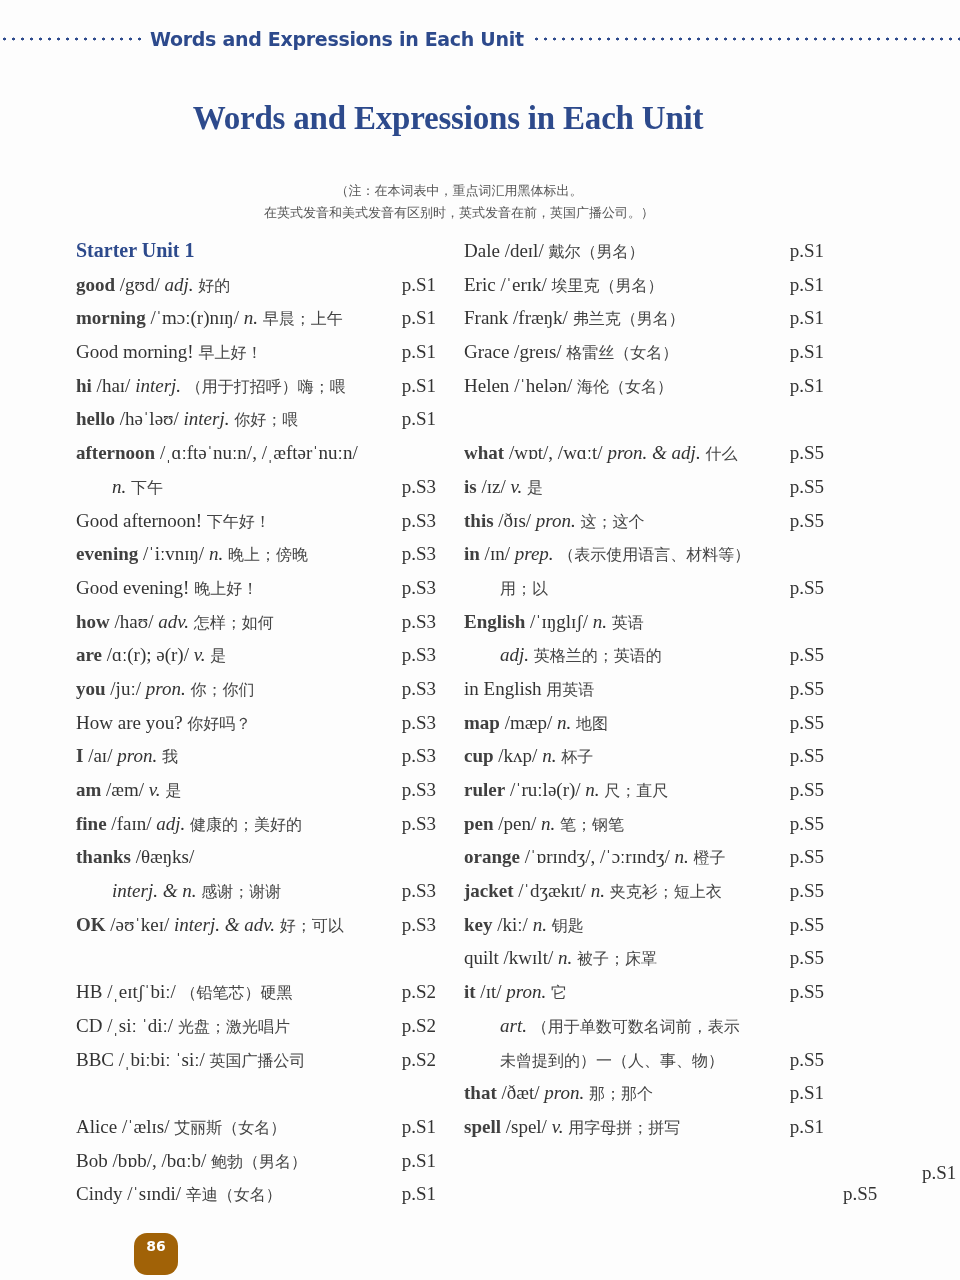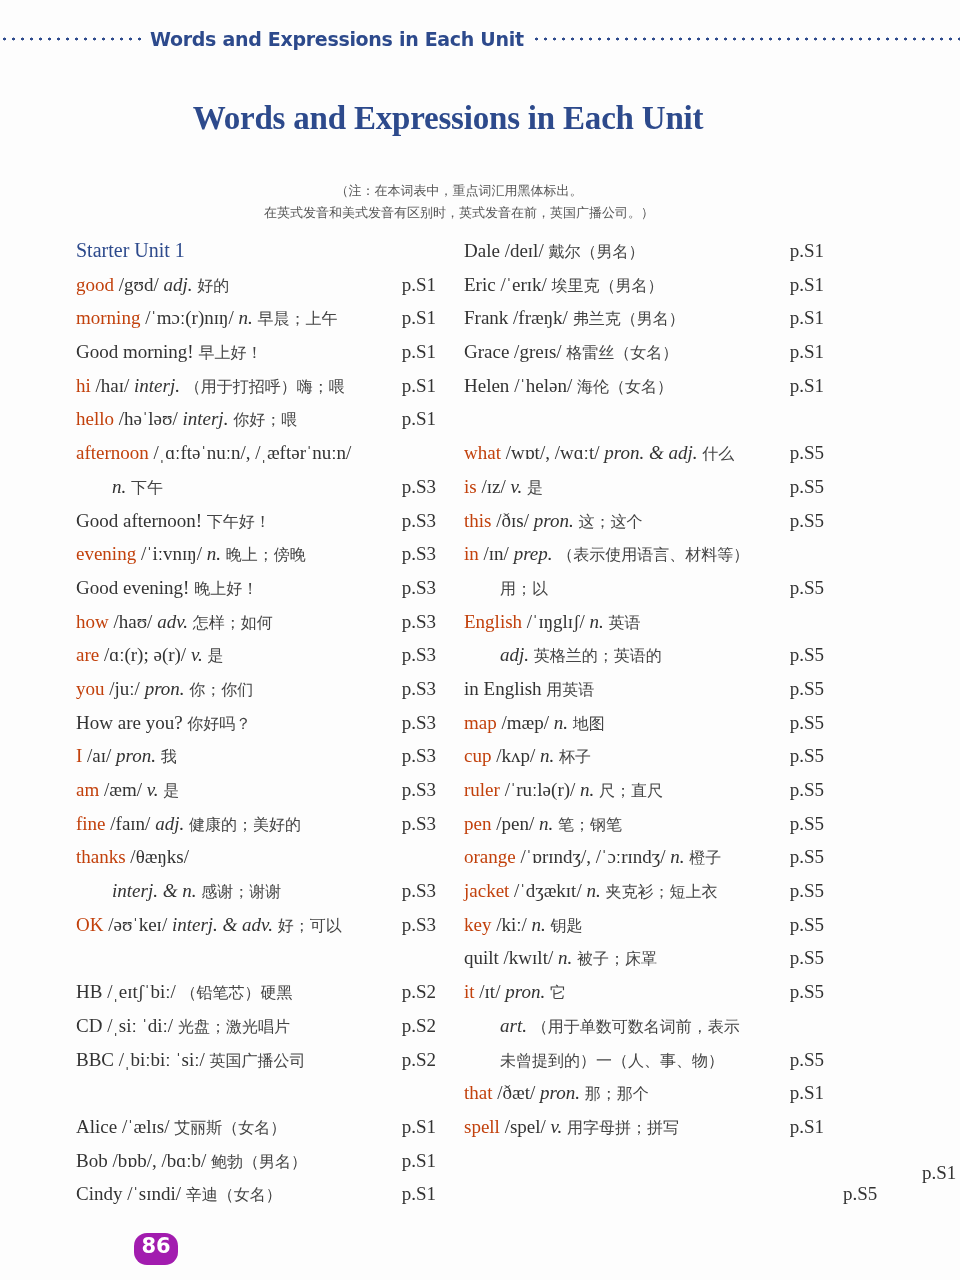--- a/index.html
+++ b/index.html
@@ -34,33 +34,33 @@
   }
   .col {
     position: absolute; top: 234px;
   }
   .col.left { left: 76px; width: 360px; }
   .col.right { left: 464px; width: 360px; }
   .row {
     position: relative; height: 33.7px; line-height: 33.7px;
     font-size: 19px; white-space: nowrap;
   }
-  .row.unit { color: #2d4a8c; font-weight: normal; font-size: 20px; }
+  .row.unit { color: #2d4a8c; font-weight: bold; font-size: 20px; }
   .row.indent { padding-left: 36px; }
-  .row .w { font-weight: normal; color: #c2410c; }
+  .row .w { font-weight: bold; color: #404040; }
   .row .w.plain { font-weight: normal; color: #333; }
   .row .ph { color: #333; }
   .row .pos { font-style: italic; color: #333; }
   .row .cn { font-family: Liberation Sans, sans-serif; font-size: 16px; color: #444; }
   .row .pg { position: absolute; right: 0; top: 0; color: #333; }
   .gap { height: 33.7px; }
   .page-num {
-    position: absolute; left: 134px; top: 1233px; width: 44px; height: 32px;
-    background: #a21caf; border-radius: 13px; color: #fff;
-    font-family: "DejaVu Sans", sans-serif; font-weight: bold; font-size: 21px;
+    position: absolute; left: 134px; top: 1233px; width: 44px; height: 42px;
+    background: #a16207; border-radius: 13px; color: #fff;
+    font-family: "DejaVu Sans", sans-serif; font-weight: bold; font-size: 14px;
     text-align: center; line-height: 26px;
   }
   .stray { position: absolute; font-size: 19px; color: #333; }
 </style>
 </head>
 <body>
 
 <div class="running-header">
   <div class="dots left"></div>
   <div class="running-title">Words and Expressions in Each Unit</div>

